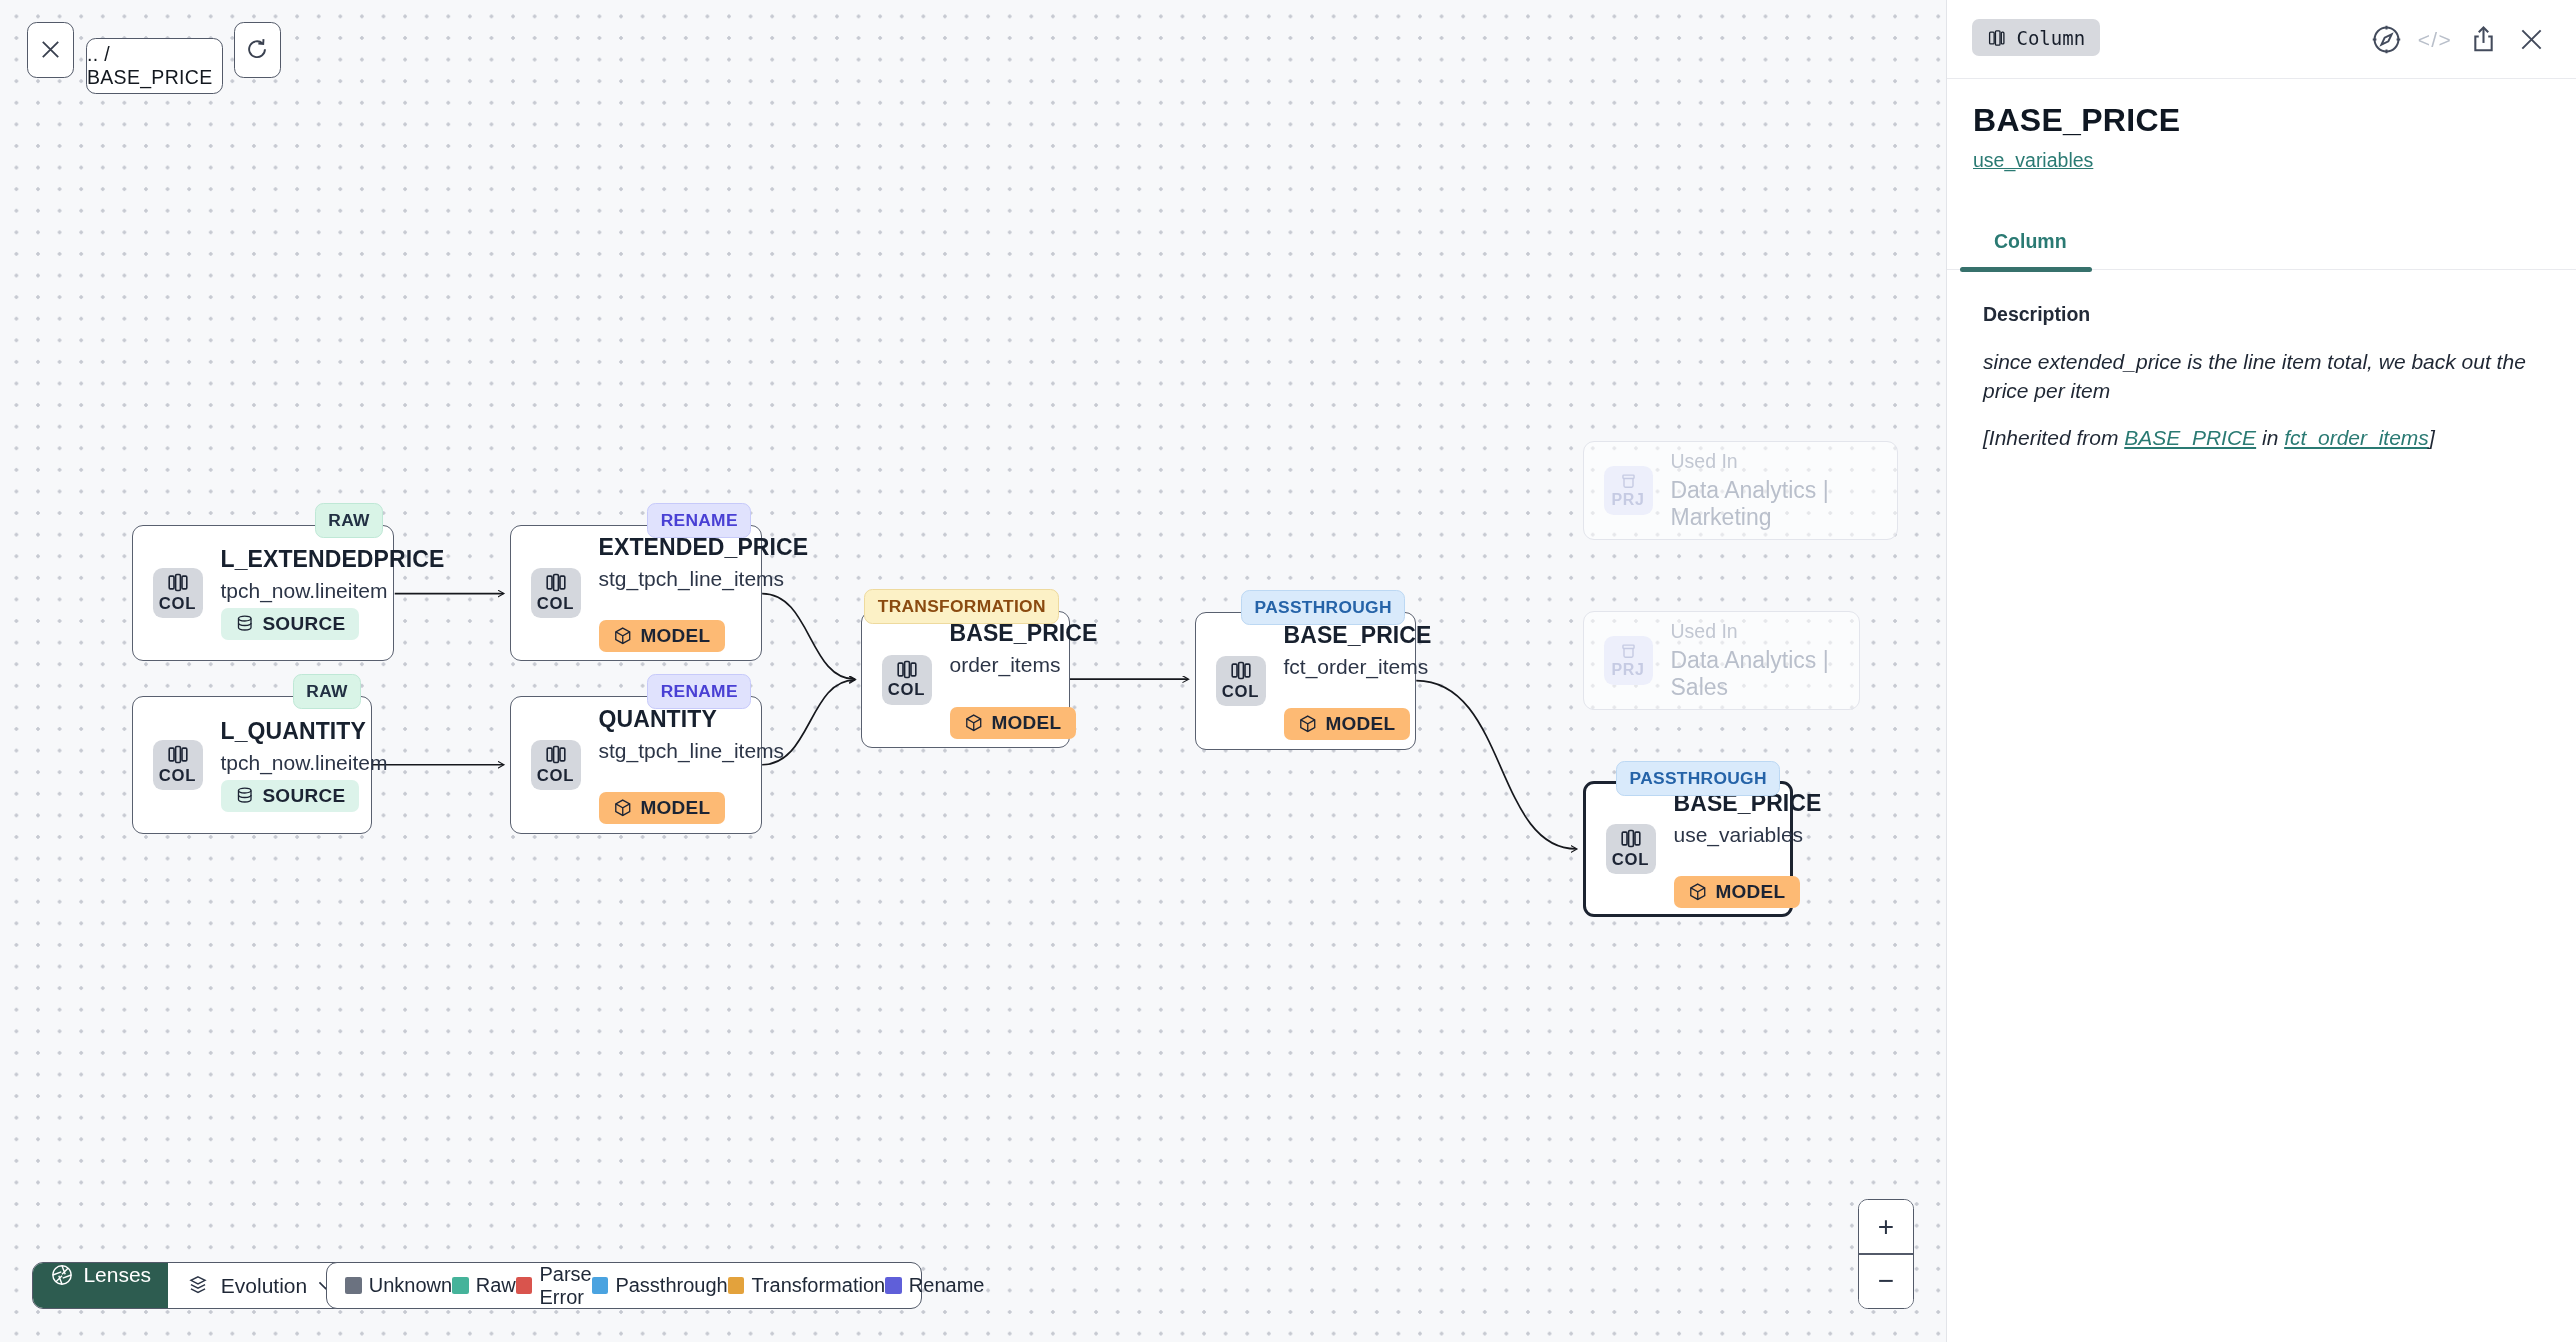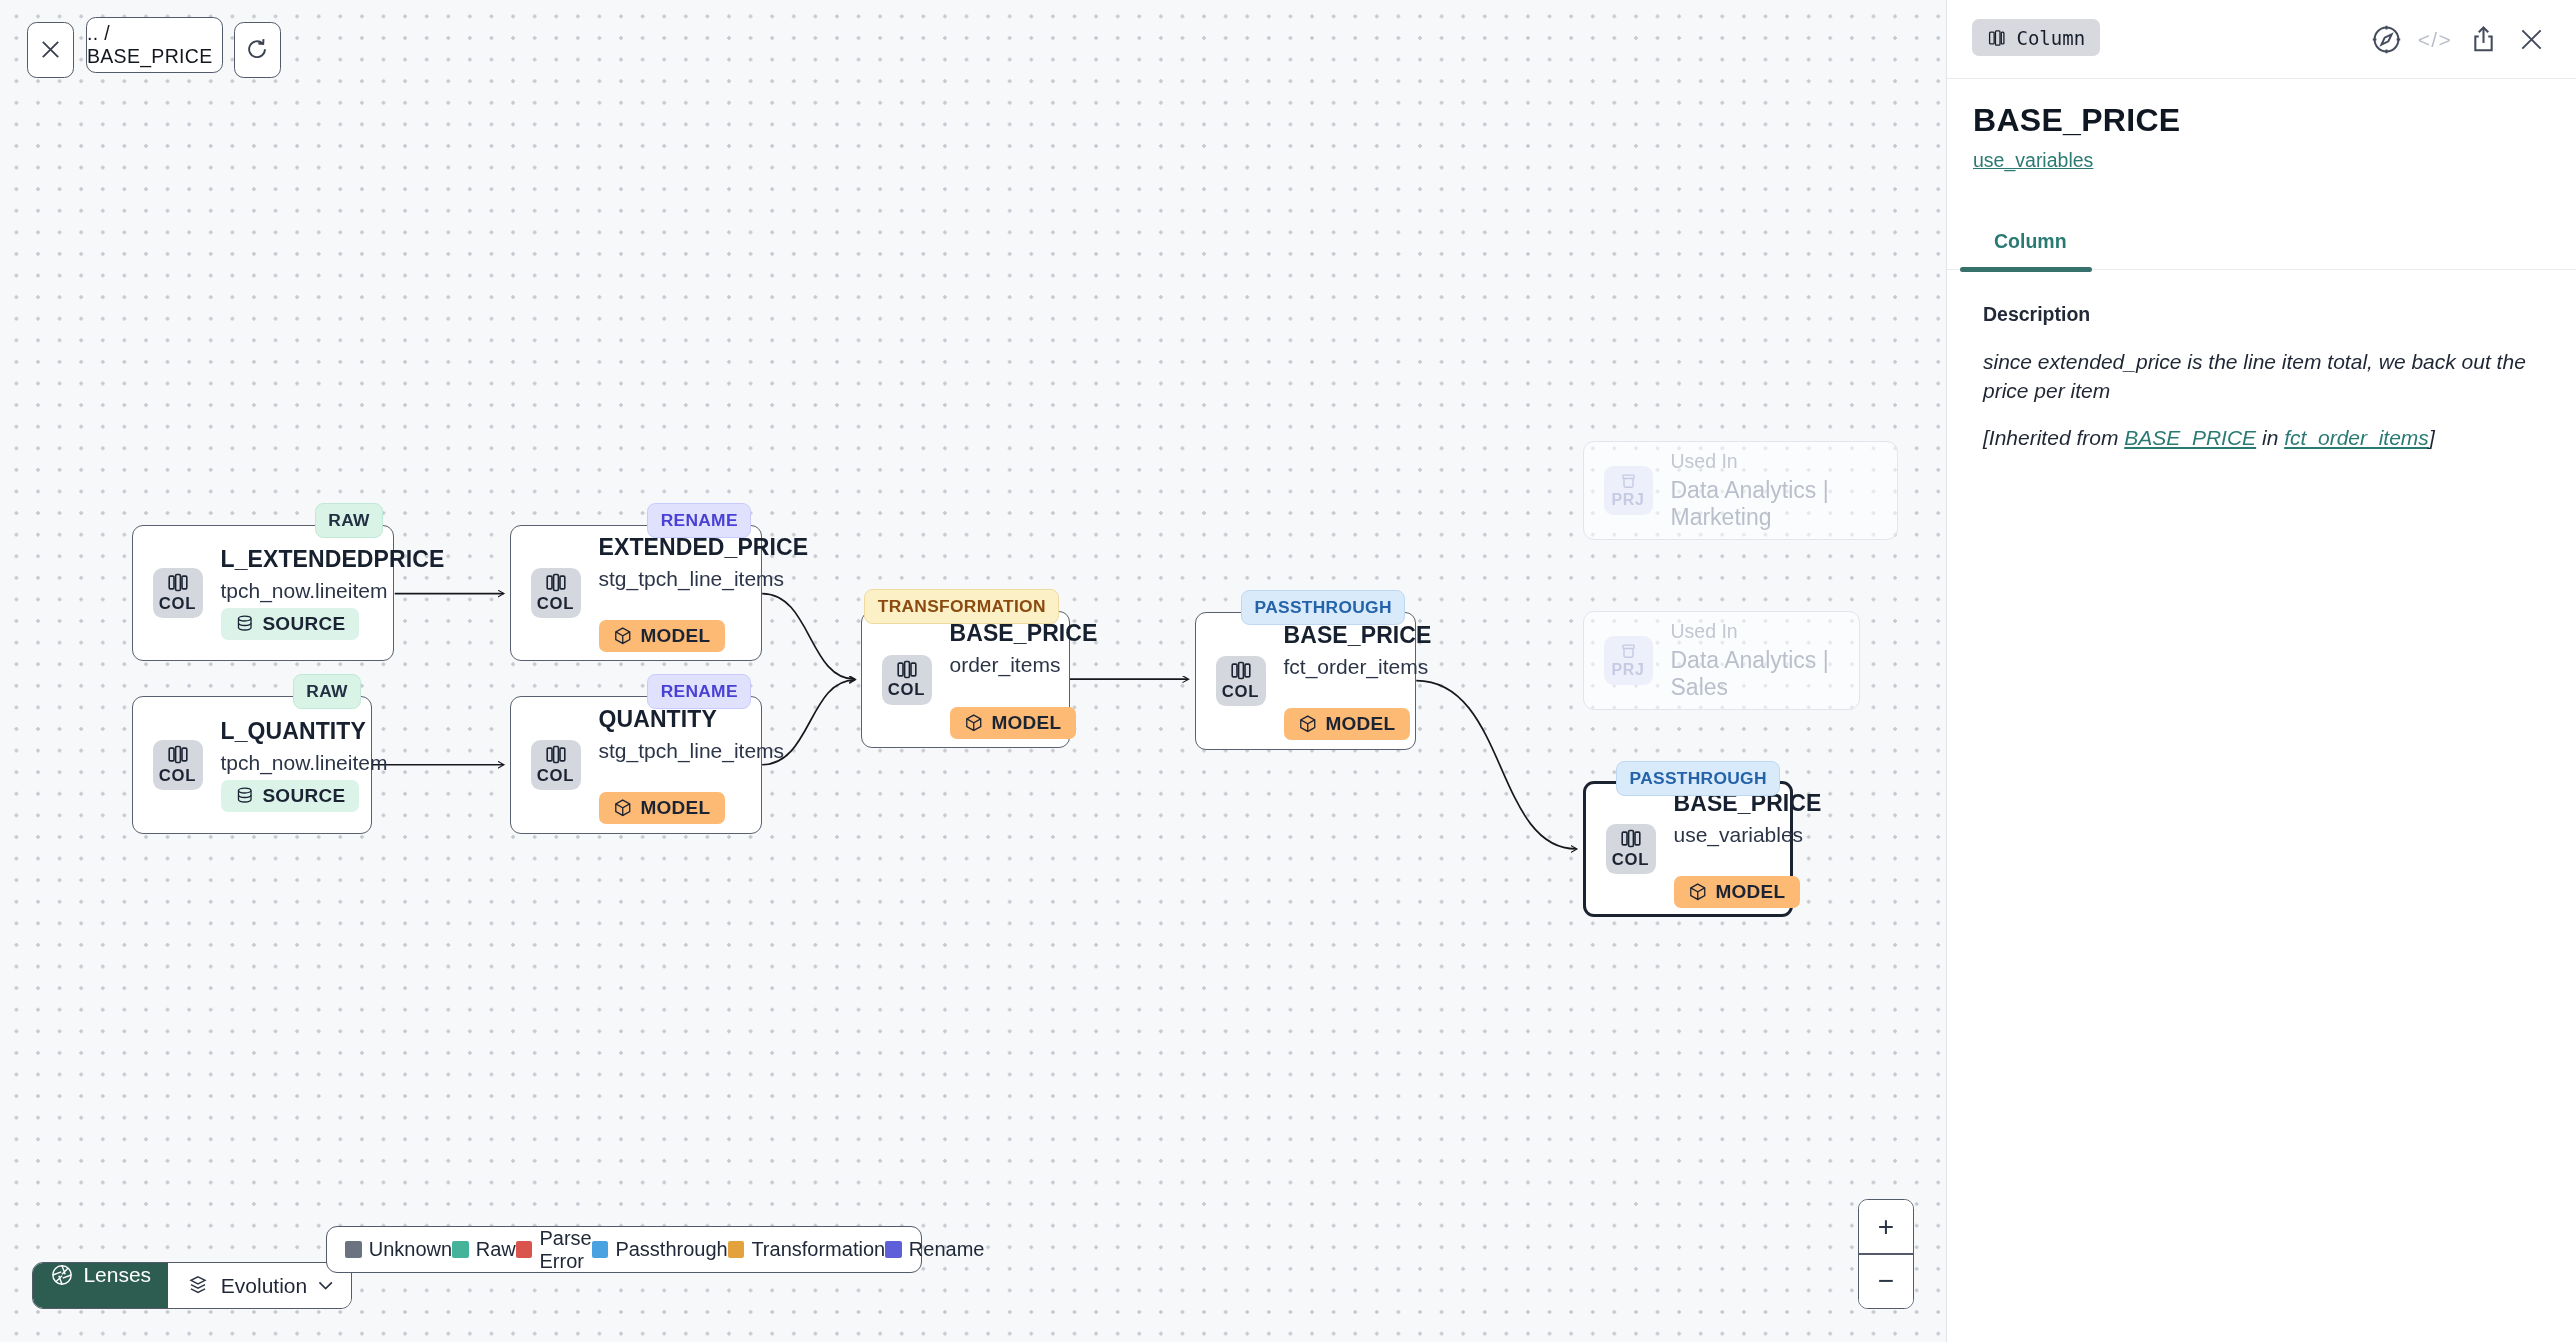--- a/index.html
+++ b/index.html
@@ -54,21 +54,21 @@
   .ghost-label { font-size:19.5px; color:#c2c7d2; }
   .ghost-project { font-size:23px; color:#b9bfcb; }
 
   
   .lens-group { position:absolute; left:32px; top:1262px; height:47px; display:flex; z-index:10;
     border:1.7px solid #535a69; border-radius:11px; overflow:hidden; background:#fff; }
   .lens-btn { background:#2d5c50; color:#fff; display:flex; align-items:flex-start; gap:9.7px;
     padding:0 16.7px; font-size:21px; }
   .evo-btn { background:#fff; color:#1f2736; display:flex; align-items:center; gap:11px;
     padding:0 18px; font-size:21px; }
-  .legend-box { position:absolute; left:326px; top:1226px; width:596px; height:47px; z-index:10;
+  .legend-box { position:absolute; left:326px; top:1262px; width:596px; height:47px; z-index:10;
     background:#fff; border:1.7px solid #535a69; border-radius:11px; display:flex;
     align-items:center; justify-content:space-between; padding:0 18px; }
   .legend-item { display:flex; align-items:center; gap:7px; }
   .legend-swatch { width:16.7px; height:16.7px; border-radius:2.1px; flex:none; }
   .legend-label { font-size:20px; color:#202938; }
 
   
   .zoom-ctl { position:absolute; left:1858px; top:1199px; width:56px; height:110px; z-index:10;
     background:#fff; border:1.7px solid #535a69; border-radius:9.7px; display:flex;
     flex-direction:column; overflow:hidden; }
@@ -131,21 +131,21 @@
       <path d="M1537 976 L1707 976" marker-end="url(#arrow)"></path>
       <path d="M2035 978 C2165 978 2148 1220 2265 1220" marker-end="url(#arrow)"></path>
     </g>
   </svg>
 
   <div class="tl-btn" style="left:27px;top:21.6px;width:47px;height:56px;">
     <svg class="icon" width="21" height="21" viewBox="0 0 30 30">
         <path d="M4 4 L26 26 M26 4 L4 26" stroke="#39404f" stroke-width="2.6" fill="none"></path>
       </svg>
   </div>
-  <div class="tl-btn" style="left:86px;top:17px;width:137px;height:56px;">
+  <div class="tl-btn" style="left:86px;top:38px;width:137px;height:56px;">
     <span class="breadcrumb">.. / BASE_PRICE</span>
   </div>
   <div class="tl-btn" style="left:234px;top:21.6px;width:47px;height:56px;">
     <svg class="icon" width="26.4" height="26.4" viewBox="0 0 36 36">
       <path d="M28.6 18 a10.8 10.8 0 1 1 -3.4 -7.9" fill="none" stroke="#39404f" stroke-width="2.6"></path>
       <polyline points="26.6,4.2 26.2,10.8 19.6,10.2" fill="none" stroke="#39404f" stroke-width="2.6"></polyline>
     </svg>
   </div>
 
   <div class="node" style="left:132px;top:525px;width:262px;height:136px;">

